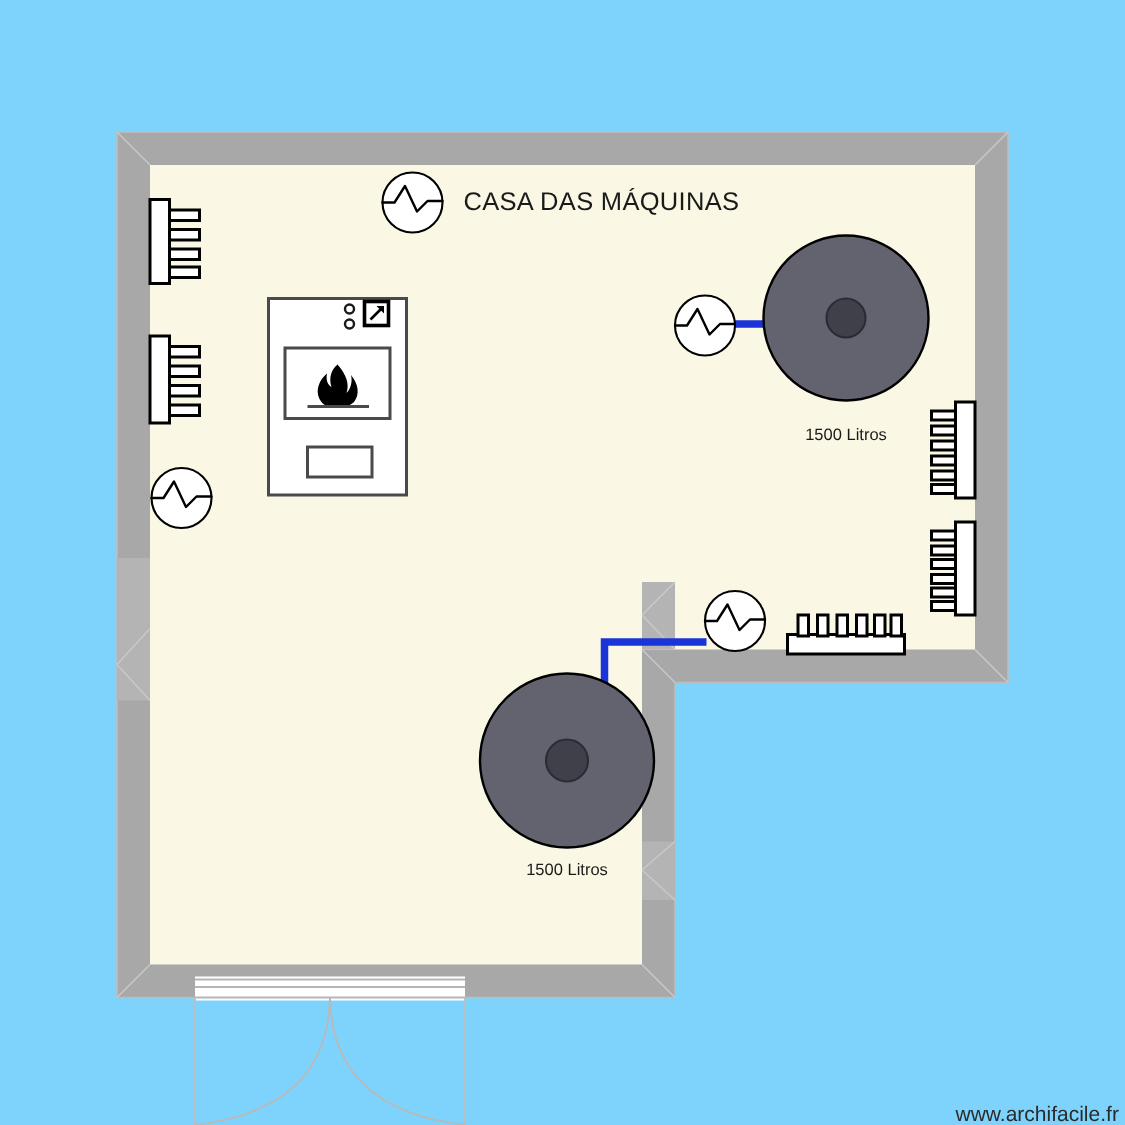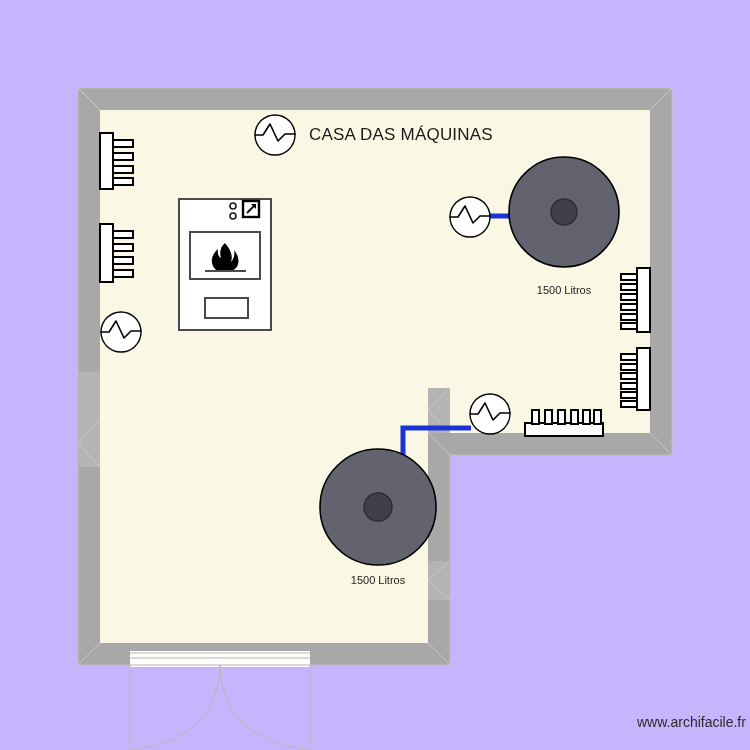--- a/index.html
+++ b/index.html
@@ -8,21 +8,21 @@
     padding: 0;
     background: #ffffff;
   }
   body {
     font-family: "Liberation Sans", sans-serif;
   }
   #plan-root {
     position: relative;
     width: 750px;
     height: 750px;
-    background: #c4b5fd;
+    background: #7dd3fc;
     overflow: hidden;
   }
   #plan-svg {
     position: absolute;
     left: 0;
     top: 0;
     width: 750px;
     height: 750px;
     display: block;
   }
@@ -37,20 +37,21 @@
     font-size: 17px;
     letter-spacing: 0.2px;
   }
   .tank-caption {
     font-size: 11px;
     text-align: center;
   }
   #watermark {
     font-size: 14px;
     color: #2b2b2b;
+    margin-top: 20px;
   }
 </style>
 </head>
 <body>
 
 <div id="plan-root">
 
   <svg id="plan-svg" viewBox="0 0 750 750" xmlns="http://www.w3.org/2000/svg">
 
     <defs>

